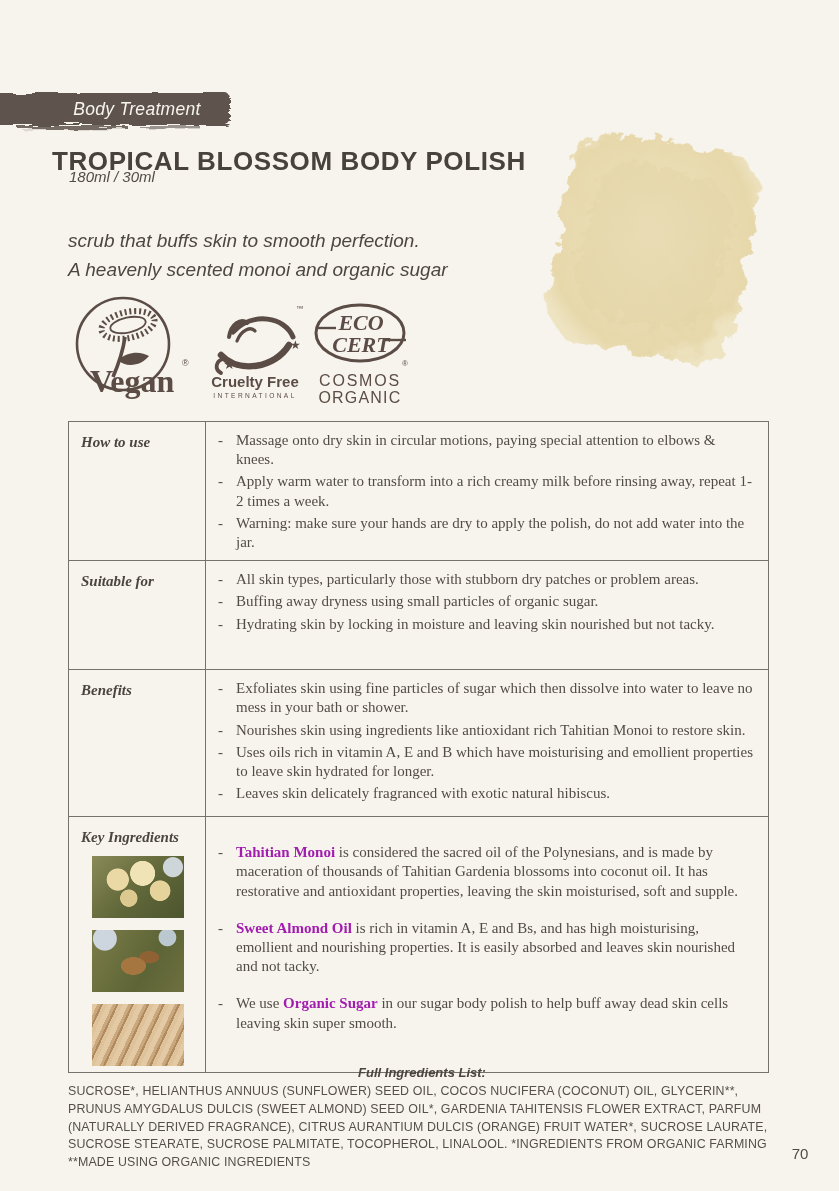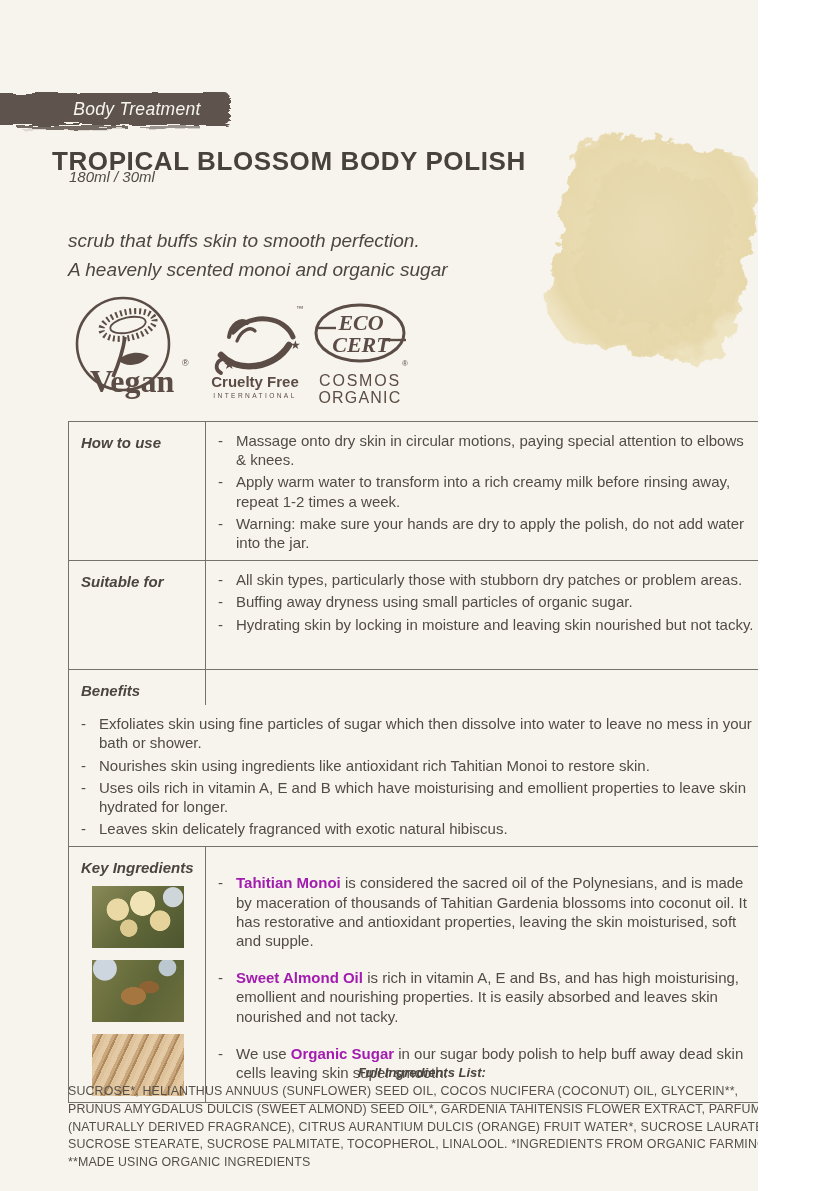--- a/index.html
+++ b/index.html
@@ -11,21 +11,21 @@
     --logo:#5b4c45;
     --border:#75716b;
     --blob-light:#efe5c3;
     --blob-mid:#e9dcb2;
     --blob-dark:#e2d3a2;
   }
   *{margin:0;padding:0;box-sizing:border-box;}
   html,body{width:839px;}
   body{font-family:"Liberation Sans",sans-serif;}
   .page{
-    position:relative;width:758px;height:1191px;overflow:hidden;
+    position:relative;width:839px;height:1191px;overflow:hidden;
     background:var(--bg);color:var(--body-ink);
   }
   
   .badge-wrap{position:absolute;left:0;top:86px;width:240px;height:52px;color:var(--badge);}
   .badge-wrap svg{position:absolute;left:0;top:0;}
   .badge-text{
     position:absolute;left:0;top:4px;width:230px;height:38px;line-height:38px;
     text-align:center;text-indent:44px;font-style:italic;font-size:17.5px;
     color:var(--badge-text);letter-spacing:.3px;
   }
@@ -41,30 +41,30 @@
   .logo{position:absolute;color:var(--logo);}
   .logo svg text{fill:currentColor;}
   .logo-vegan{left:68px;top:294px;}
   .logo-cruelty{left:203px;top:299px;}
   .logo-eco{left:312px;top:302px;}
   
   .info-table{
     position:absolute;left:68px;top:421px;width:701px;
     border:1px solid var(--border);font-size:15px;color:var(--body-ink);
   }
-  .trow{display:flex;border-bottom:1px solid var(--border);}
+  .trow{display:flex;border-bottom:1px solid var(--border);font-family:Liberation Serif, serif;}
   .trow:last-child{border-bottom:none;}
   .tlabel{
     width:137px;flex:none;border-right:1px solid var(--border);
     padding:12px 6px 6px 12px;font-style:italic;font-weight:bold;font-size:15px;color:#4b453f;
   }
   .tcontent{flex:1;padding:9px 12px 8px 12px;display:flex;flex-direction:column;gap:3px;}
   .trow.r1{min-height:128px;}
   .trow.r2{min-height:109px;}
-  .trow.r3{min-height:147px;flex-direction:column;}
+  .trow.r3{min-height:147px;}
   .trow.r4{min-height:250px;justify-content:flex-end;}
   .trow.r4 .tcontent{padding-top:26px;gap:18px;}
   .bullet{display:flex;gap:11px;line-height:19.2px;}
   .bullet .dash{flex:none;width:7px;}
   .bullet b{color:#a21caf;}
   
   .ki-img{width:92px;height:62px;margin:12px 0 0 11px;flex:none;}
   .ki-img.gardenia{background:
     radial-gradient(circle at 28% 38%, #ead9a4 0 14%, transparent 15%),
     radial-gradient(circle at 55% 28%, #f0e3b6 0 18%, transparent 19%),

